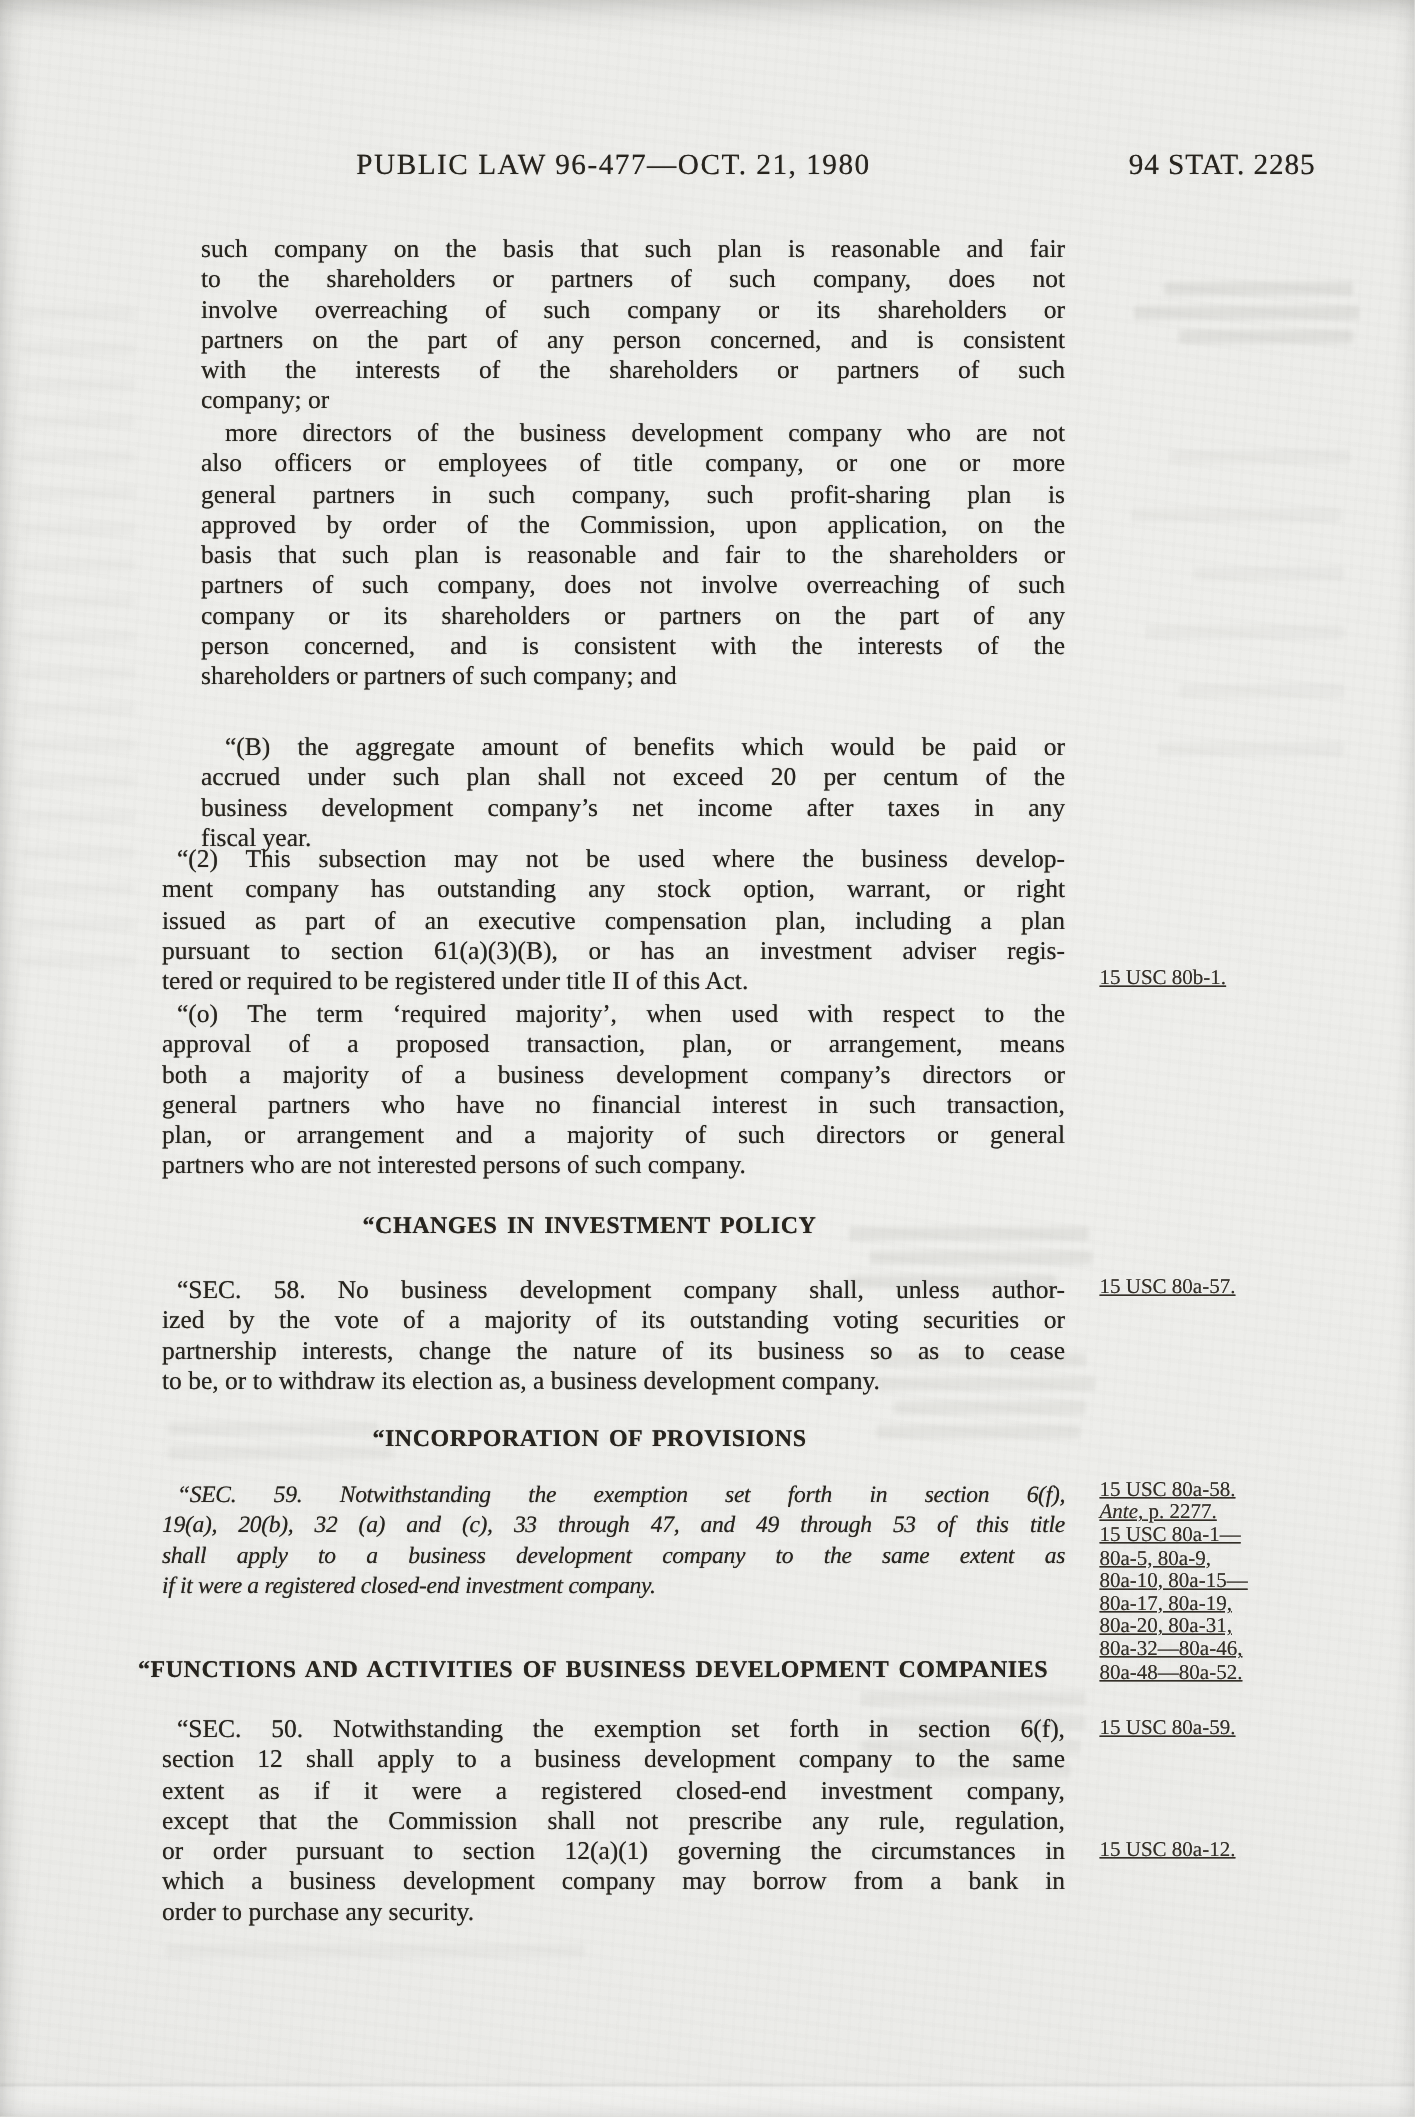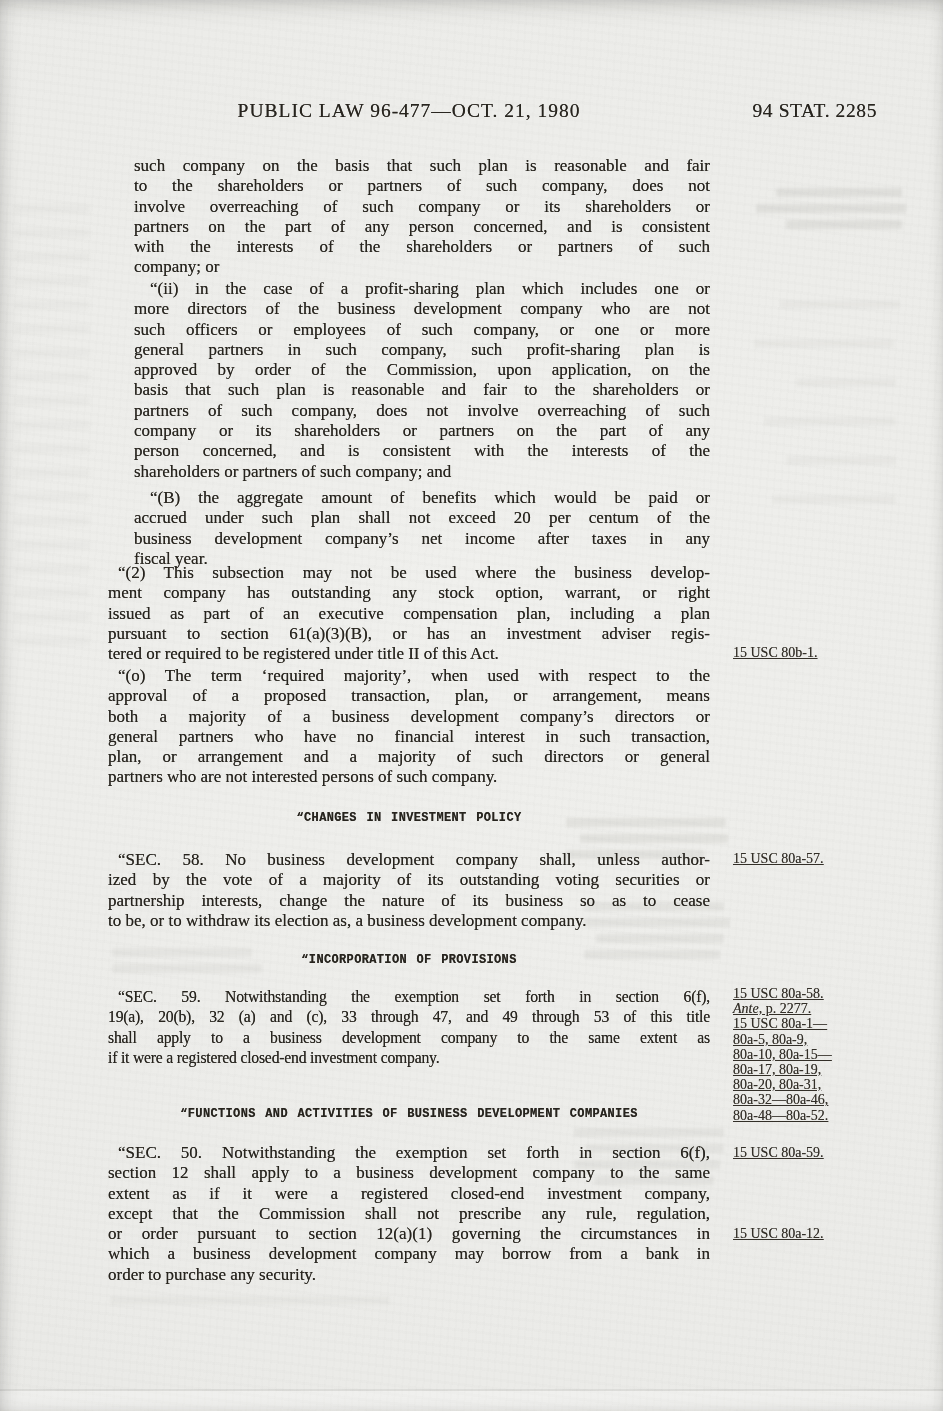--- a/index.html
+++ b/index.html
@@ -55,28 +55,27 @@
   }
 
   
   .blk { position: absolute; font-size: 17px; line-height: 20.3px; }
   .blk.base { left: 108px; width: 602px; }
   .blk.ind  { left: 134px; width: 576px; }
   .blk .ln { text-align: justify; text-align-last: justify; }
   .blk .ln:last-child { text-align-last: left; }
   .blk.fl .ln:first-child { text-indent: 16px; }
   .blk.base.fl .ln:first-child { text-indent: 10px; }
-  .blk.sec59 { font-size: 15.7px; letter-spacing: -0.2px; }
+  .blk.sec59 { font-size: 15.7px; letter-spacing: -0.2px; font-style: italic; }
 
   .heading {
-    position: absolute; left: 108px; width: 602px;
-    text-align: center; font-size: 12px; font-weight: bold;
+    position: absolute; left: 92px; width: 602px;
+    text-align: center; font-size: 16px; font-weight: bold;
     letter-spacing: 0.35px; word-spacing: 2px; white-space: nowrap;
     line-height: 16px;
-    font-family: Liberation Mono, monospace;
   }
 
   
   .mnote {
     position: absolute; left: 733px; width: 178px;
     font-size: 14px; line-height: 15.2px;
     color: #332f28; text-shadow: 0 0 0.4px rgba(51,47,40,0.6); text-decoration: underline;
   }
   .mnote .ln { text-align: left; }
   .italic { font-style: italic; }
@@ -141,23 +140,22 @@
     <div class="blk ind ink" style="top:156px">
         <div class="ln">such company on the basis that such plan is reasonable and fair</div>
         <div class="ln">to the shareholders or partners of such company, does not</div>
         <div class="ln">involve overreaching of such company or its shareholders or</div>
         <div class="ln">partners on the part of any person concerned, and is consistent</div>
         <div class="ln">with the interests of the shareholders or partners of such</div>
         <div class="ln">company; or</div>
       </div>
 
     <div class="blk ind fl ink" style="top:279px">
-        <div class="ln">“(ii) in the case of a profit-sharing plan which includes one or</div>
         <div class="ln">more directors of the business development company who are not</div>
-        <div class="ln">such officers or employees of such company, or one or more</div>
+        <div class="ln">also officers or employees of title company, or one or more</div>
         <div class="ln">general partners in such company, such profit-sharing plan is</div>
         <div class="ln">approved by order of the Commission, upon application, on the</div>
         <div class="ln">basis that such plan is reasonable and fair to the shareholders or</div>
         <div class="ln">partners of such company, does not involve overreaching of such</div>
         <div class="ln">company or its shareholders or partners on the part of any</div>
         <div class="ln">person concerned, and is consistent with the interests of the</div>
         <div class="ln">shareholders or partners of such company; and</div>
       </div>
 
     <div class="blk ind fl ink" style="top:488px">

